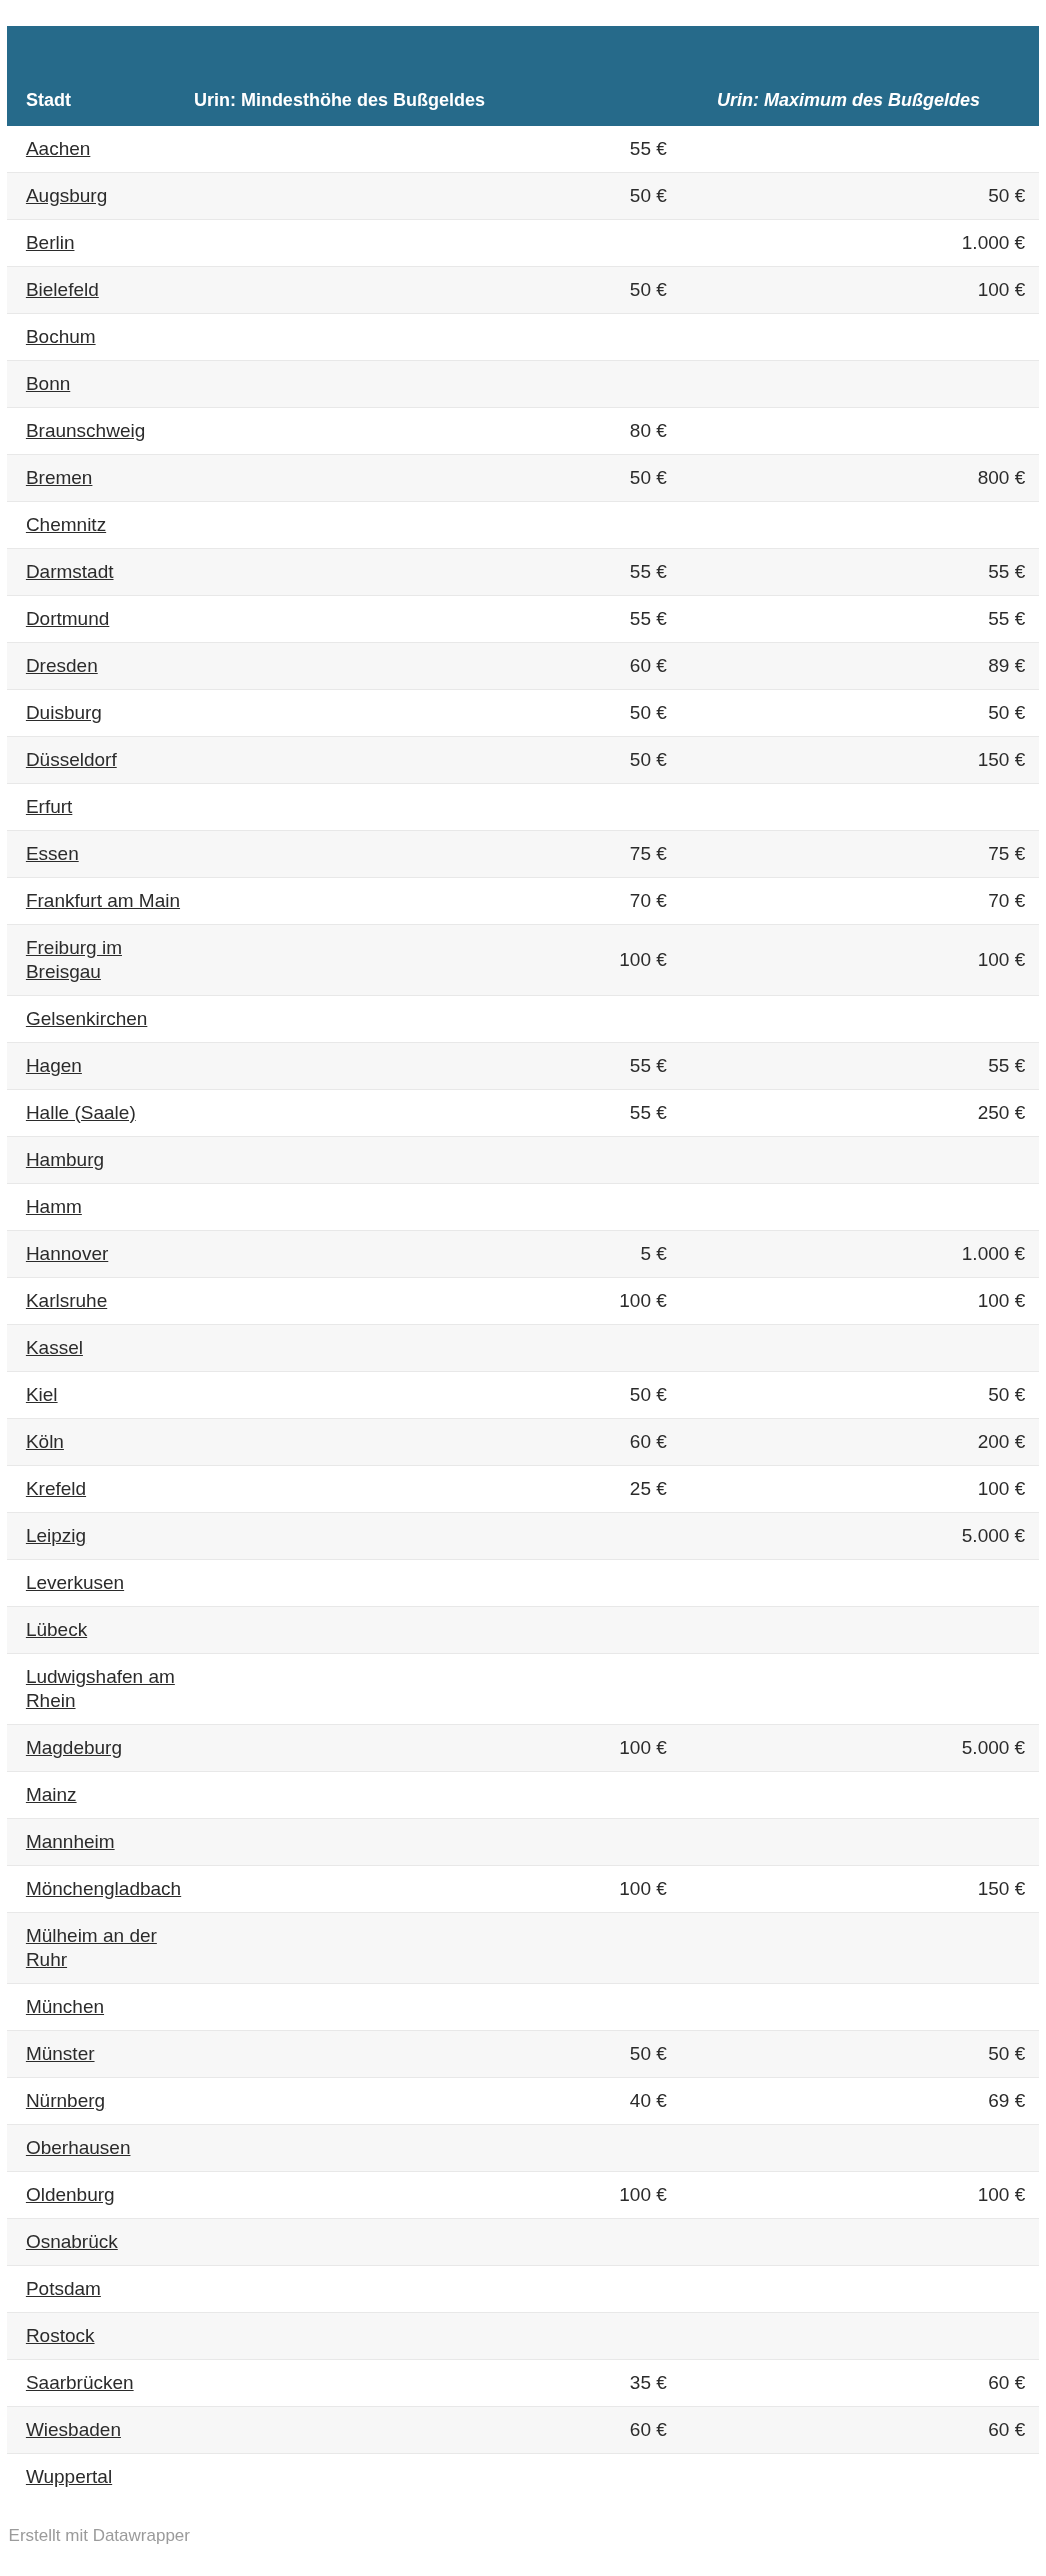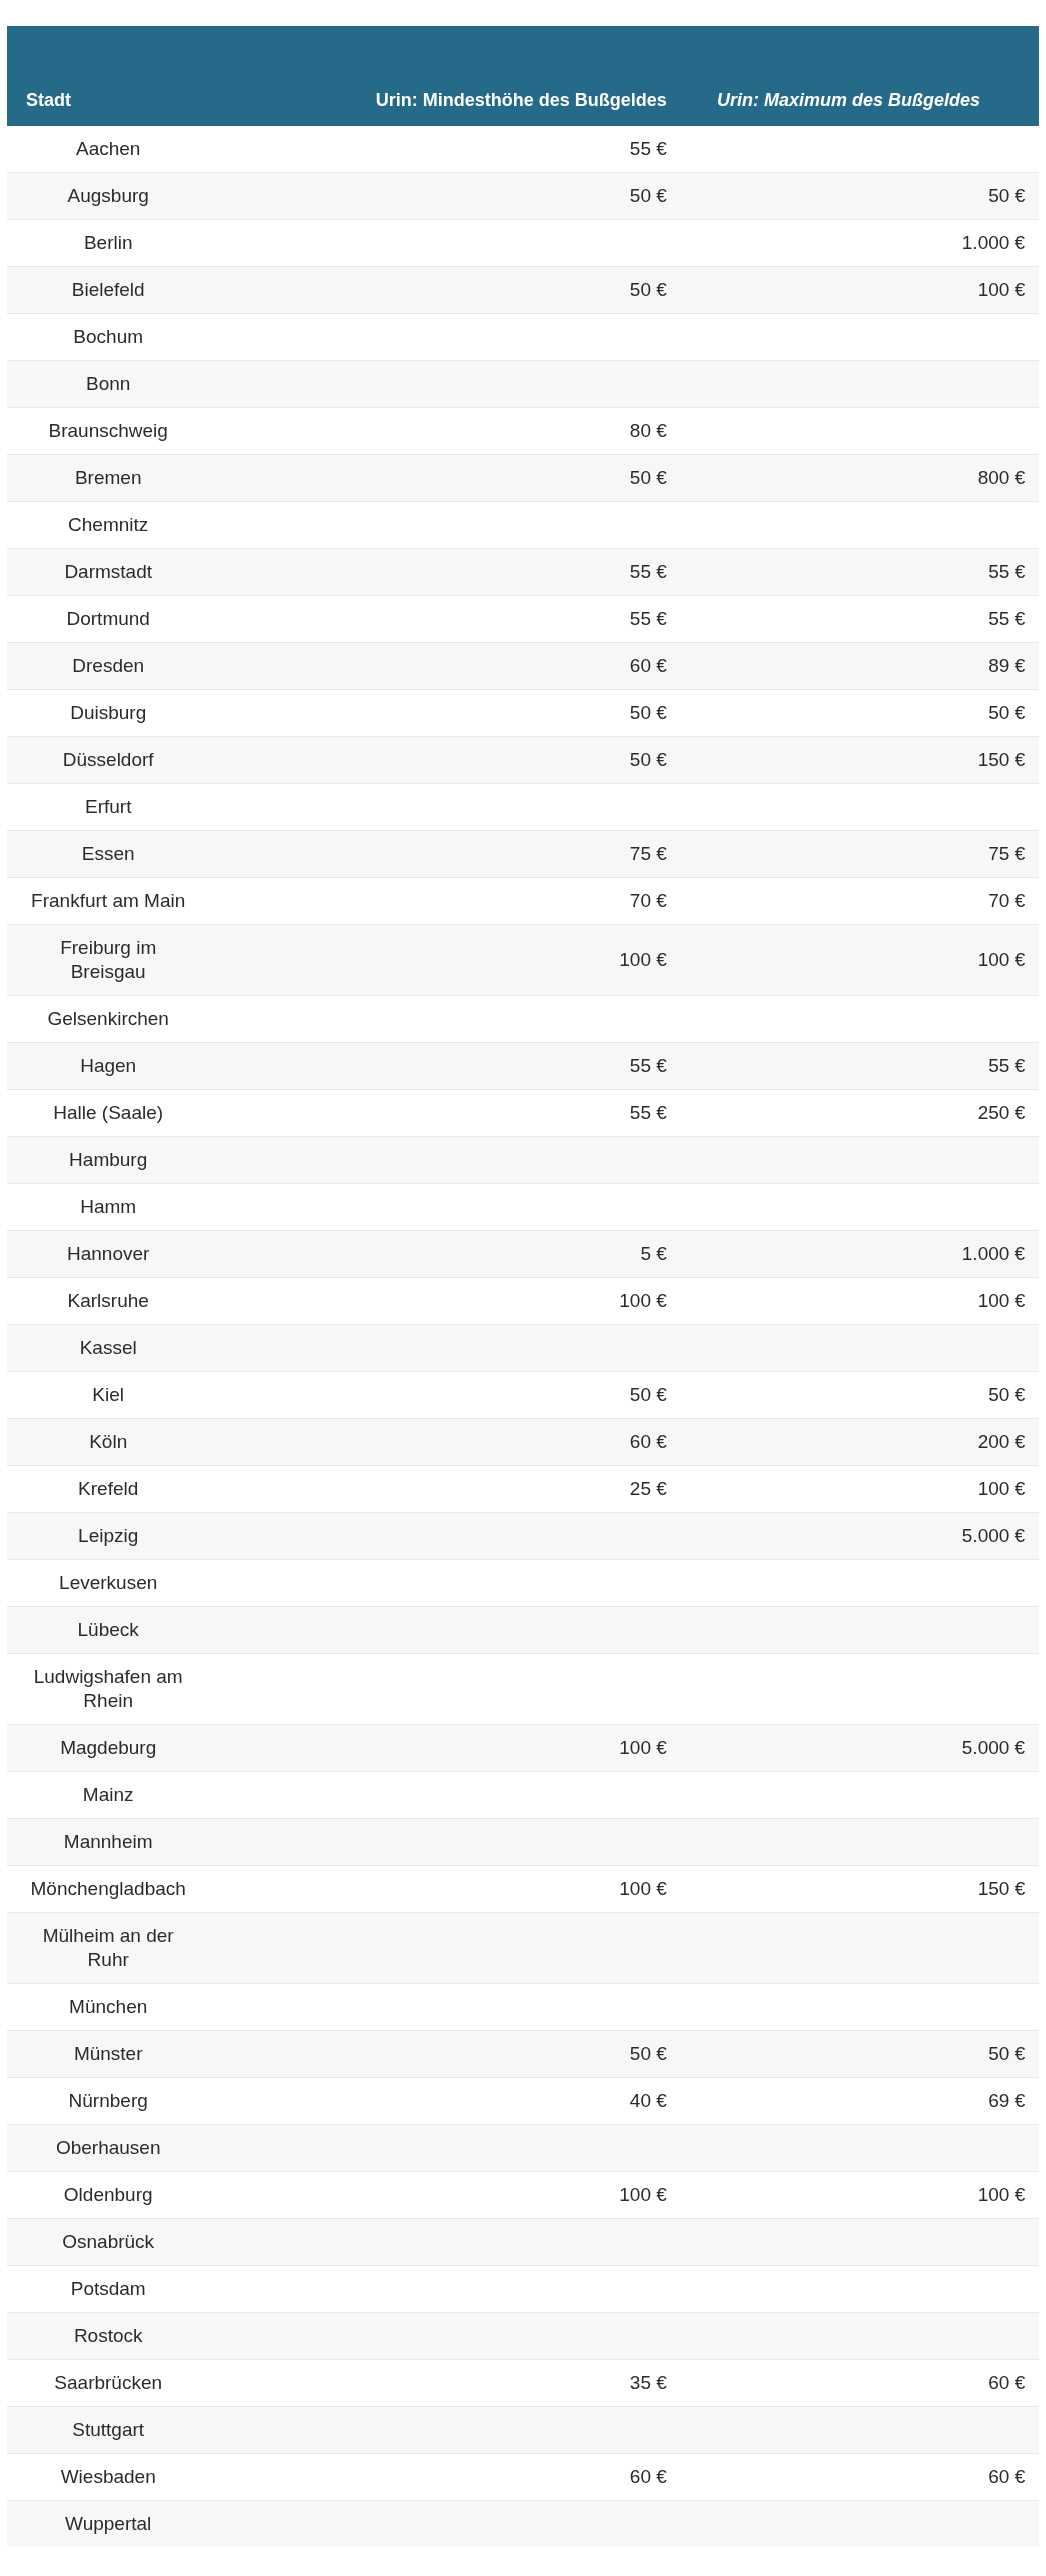--- a/index.html
+++ b/index.html
@@ -34,32 +34,32 @@
     background:var(--header_bg);
     color:var(--header_text);
     font-size:18px;
     line-height:23px;
     font-weight:700;
     vertical-align:bottom;
     height:100px;
     padding:0 0 13.7px 0;
   }
   thead th.h-city{text-align:left;padding-left:19px;}
-  thead th.h-min{text-align:right;padding-right:5.1px;}
+  thead th.h-min{text-align:left;padding-right:5.1px;}
   thead th.h-max{text-align:center;padding-right:13.7px;font-style:italic;}
   tbody td{
     font-size:19px;
     line-height:24px;
     vertical-align:middle;
     padding-top:11px;
     padding-bottom:11px;
   }
   tbody tr + tr td{border-top:0.9px solid var(--row_border);}
   tbody tr:nth-child(even) td{background:var(--row_alt_bg);}
-  td.cell-city{text-align:center;padding-left:19px;padding-right:3.4px;}
+  td.cell-city{text-align:left;padding-left:19px;padding-right:3.4px;text-decoration:underline;}
   td.cell-min{text-align:right;padding-right:5.1px;}
   td.cell-max{text-align:right;padding-right:13.7px;}
   .credit{
     margin:26px 0 0 1.7px;
     font-size:17px;
     line-height:20.6px;
     color:var(--credit_text);
     text-decoration:none;
     display:inline-block;
     cursor:pointer;
@@ -312,25 +312,20 @@
     <td class="cell-city">Rostock</td>
     <td class="cell-min"></td>
     <td class="cell-max"></td>
   </tr>
         <tr>
     <td class="cell-city">Saarbrücken</td>
     <td class="cell-min">35 €</td>
     <td class="cell-max">60 €</td>
   </tr>
         <tr>
-    <td class="cell-city">Stuttgart</td>
-    <td class="cell-min"></td>
-    <td class="cell-max"></td>
-  </tr>
-        <tr>
     <td class="cell-city">Wiesbaden</td>
     <td class="cell-min">60 €</td>
     <td class="cell-max">60 €</td>
   </tr>
         <tr>
     <td class="cell-city">Wuppertal</td>
     <td class="cell-min"></td>
     <td class="cell-max"></td>
   </tr>
       </tbody>

